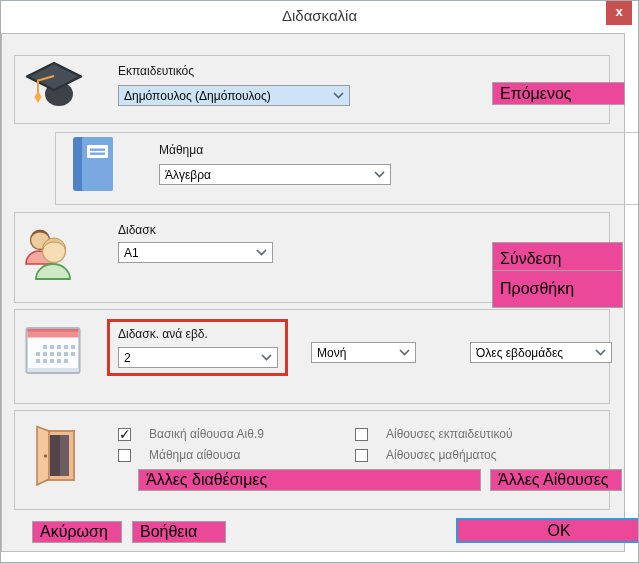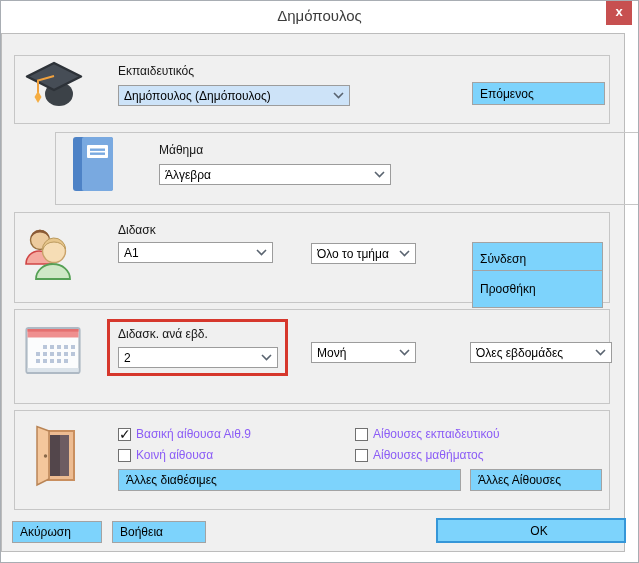--- a/index.html
+++ b/index.html
@@ -33,43 +33,43 @@
 
   .lbl { position:absolute; font-size:12px; color:#151515; white-space:nowrap; }
 
   .combo { position:absolute; height:21px; background:#fff; border:1px solid #9c9c9c;
            display:flex; align-items:center; justify-content:space-between;
            padding:0 5px 0 5px; font-size:12px; color:#000; }
   .combo .cval { white-space:nowrap; overflow:hidden; }
   .combo.selected { background:var(--combo-selected-bg,#cde3f8); }
   .chev { display:flex; align-items:center; margin-left:4px; flex:0 0 auto; }
 
-  .btn { position:absolute; background:#7dd3fc; border:1px solid #a3a3a3;
-         font-size:12px; color:#000; display:flex; align-items:center;
-         padding-left:7px; white-space:nowrap; }
+  .btn { position:absolute; background:#ec4899; border:1px solid #a3a3a3;
+         font-size:16px; color:#000; display:flex; align-items:center;
+         padding-left:7px; white-space:nowrap;margin-left:20px; }
   .btn.ok { justify-content:center; padding-left:16px;
             border:2px solid var(--ok-border,#3596d8); }
 
-  .cb { position:absolute; display:flex; align-items:center; gap:5px;
-        font-size:12px; color:#8b5cf6; white-space:nowrap; }
+  .cb { position:absolute; display:flex; align-items:center; gap:18px;
+        font-size:12px; color:#737373; white-space:nowrap; }
   .cb .box { width:13px; height:13px; background:#fff; border:1px solid #707070;
              position:relative; flex:0 0 auto; }
   .cb.checked .box::after { content:"✓"; position:absolute; left:0px; top:-3px;
              font-size:14px; font-weight:bold; color:#101010; }
 
   .hlbox { position:absolute; border:3px solid var(--highlight-box,#d6372c);
            pointer-events:none; z-index:5; background:transparent; }
 </style>
 </head>
 <body>
 
 <div class="dialog">
 
   <div class="titlebar">
-    <div class="title">Δημόπουλος</div>
+    <div class="title">Διδασκαλία</div>
     <div class="close-btn">x</div>
   </div>
 
   <div class="panel">
 
     <div class="group g1">
       <svg class="icon" style="left:10px;top:4px" width="58" height="52" viewBox="0 0 58 52">
         <ellipse cx="34" cy="34" rx="14" ry="12" fill="#3c4248"></ellipse>
         <polygon points="29,3 56,16.5 29,30 2,16.5" fill="#464d56" stroke="#2d3238" stroke-width="2.5" stroke-linejoin="round"></polygon>
         <polyline points="29,16 13,20.5 13,33" fill="none" stroke="#f0a13e" stroke-width="2"></polyline>
@@ -111,28 +111,20 @@
         <path d="M3,38 a13,13 0 0 1 26,0 z" fill="#f5a9a0" stroke="#cf4545" stroke-width="1.6"></path>
         <circle cx="17" cy="14" r="9.5" fill="#eccb9e" stroke="#96703f" stroke-width="1.4"></circle>
         <path d="M7.5,14 a9.5,9.5 0 0 1 19,-1.5 q-3,-6 -9.5,-6 q-7.5,0 -9.5,7.5z" fill="#8a5a35"></path>
         <path d="M13,53 a17,15 0 0 1 34,0 z" fill="#cfe8c6" stroke="#55a055" stroke-width="1.8"></path>
         <circle cx="31" cy="25" r="11.5" fill="#f6ddb5" stroke="#c9a26a" stroke-width="1.4"></circle>
         <path d="M19.5,24 a11.5,11.5 0 0 1 23,-1 q-3.5,-7 -11.5,-7 q-8.5,0 -11.5,8z" fill="#e7c68c" stroke="#bb9a5e" stroke-width="1"></path>
       </svg>
       <div class="lbl" style="left:103px;top:10px">Διδασκ</div>
       <div class="combo" style="left:103px;top:29px;width:155px">
         <span class="cval">A1</span>
-        <span class="chev">
-          <svg width="11" height="7" viewBox="0 0 11 7">
-              <polyline points="1,1 5.5,5.5 10,1" fill="none" stroke="#5a6470" stroke-width="1.6"></polyline>
-            </svg>
-        </span>
-      </div>
-      <div class="combo" style="left:296px;top:30px;width:105px">
-        <span class="cval">Όλο το τμήμα</span>
         <span class="chev">
           <svg width="11" height="7" viewBox="0 0 11 7">
               <polyline points="1,1 5.5,5.5 10,1" fill="none" stroke="#5a6470" stroke-width="1.6"></polyline>
             </svg>
         </span>
       </div>
       <div class="btn" style="left:457px;top:29px;width:131px;height:34px">Σύνδεση</div>
       <div class="btn" style="left:457px;top:57px;width:131px;height:38px">Προσθήκη</div>
     </div>
 
@@ -197,21 +189,21 @@
         <polygon points="17,6 5,1.5 5,60 17,54" fill="#f4c79c" stroke="#b98455" stroke-width="1.5"></polygon>
         <circle cx="13.5" cy="31" r="1.7" fill="#8a6a4a"></circle>
       </svg>
 
       <div class="cb checked" style="left:103px;top:16px">
         <span class="box"></span>
         <span>Βασική αίθουσα Αιθ.9</span>
       </div>
       <div class="cb" style="left:103px;top:37px">
         <span class="box"></span>
-        <span>Κοινή αίθουσα</span>
+        <span>Μάθημα αίθουσα</span>
       </div>
       <div class="cb" style="left:340px;top:16px">
         <span class="box"></span>
         <span>Αίθουσες εκπαιδευτικού</span>
       </div>
       <div class="cb" style="left:340px;top:37px">
         <span class="box"></span>
         <span>Αίθουσες μαθήματος</span>
       </div>
 

